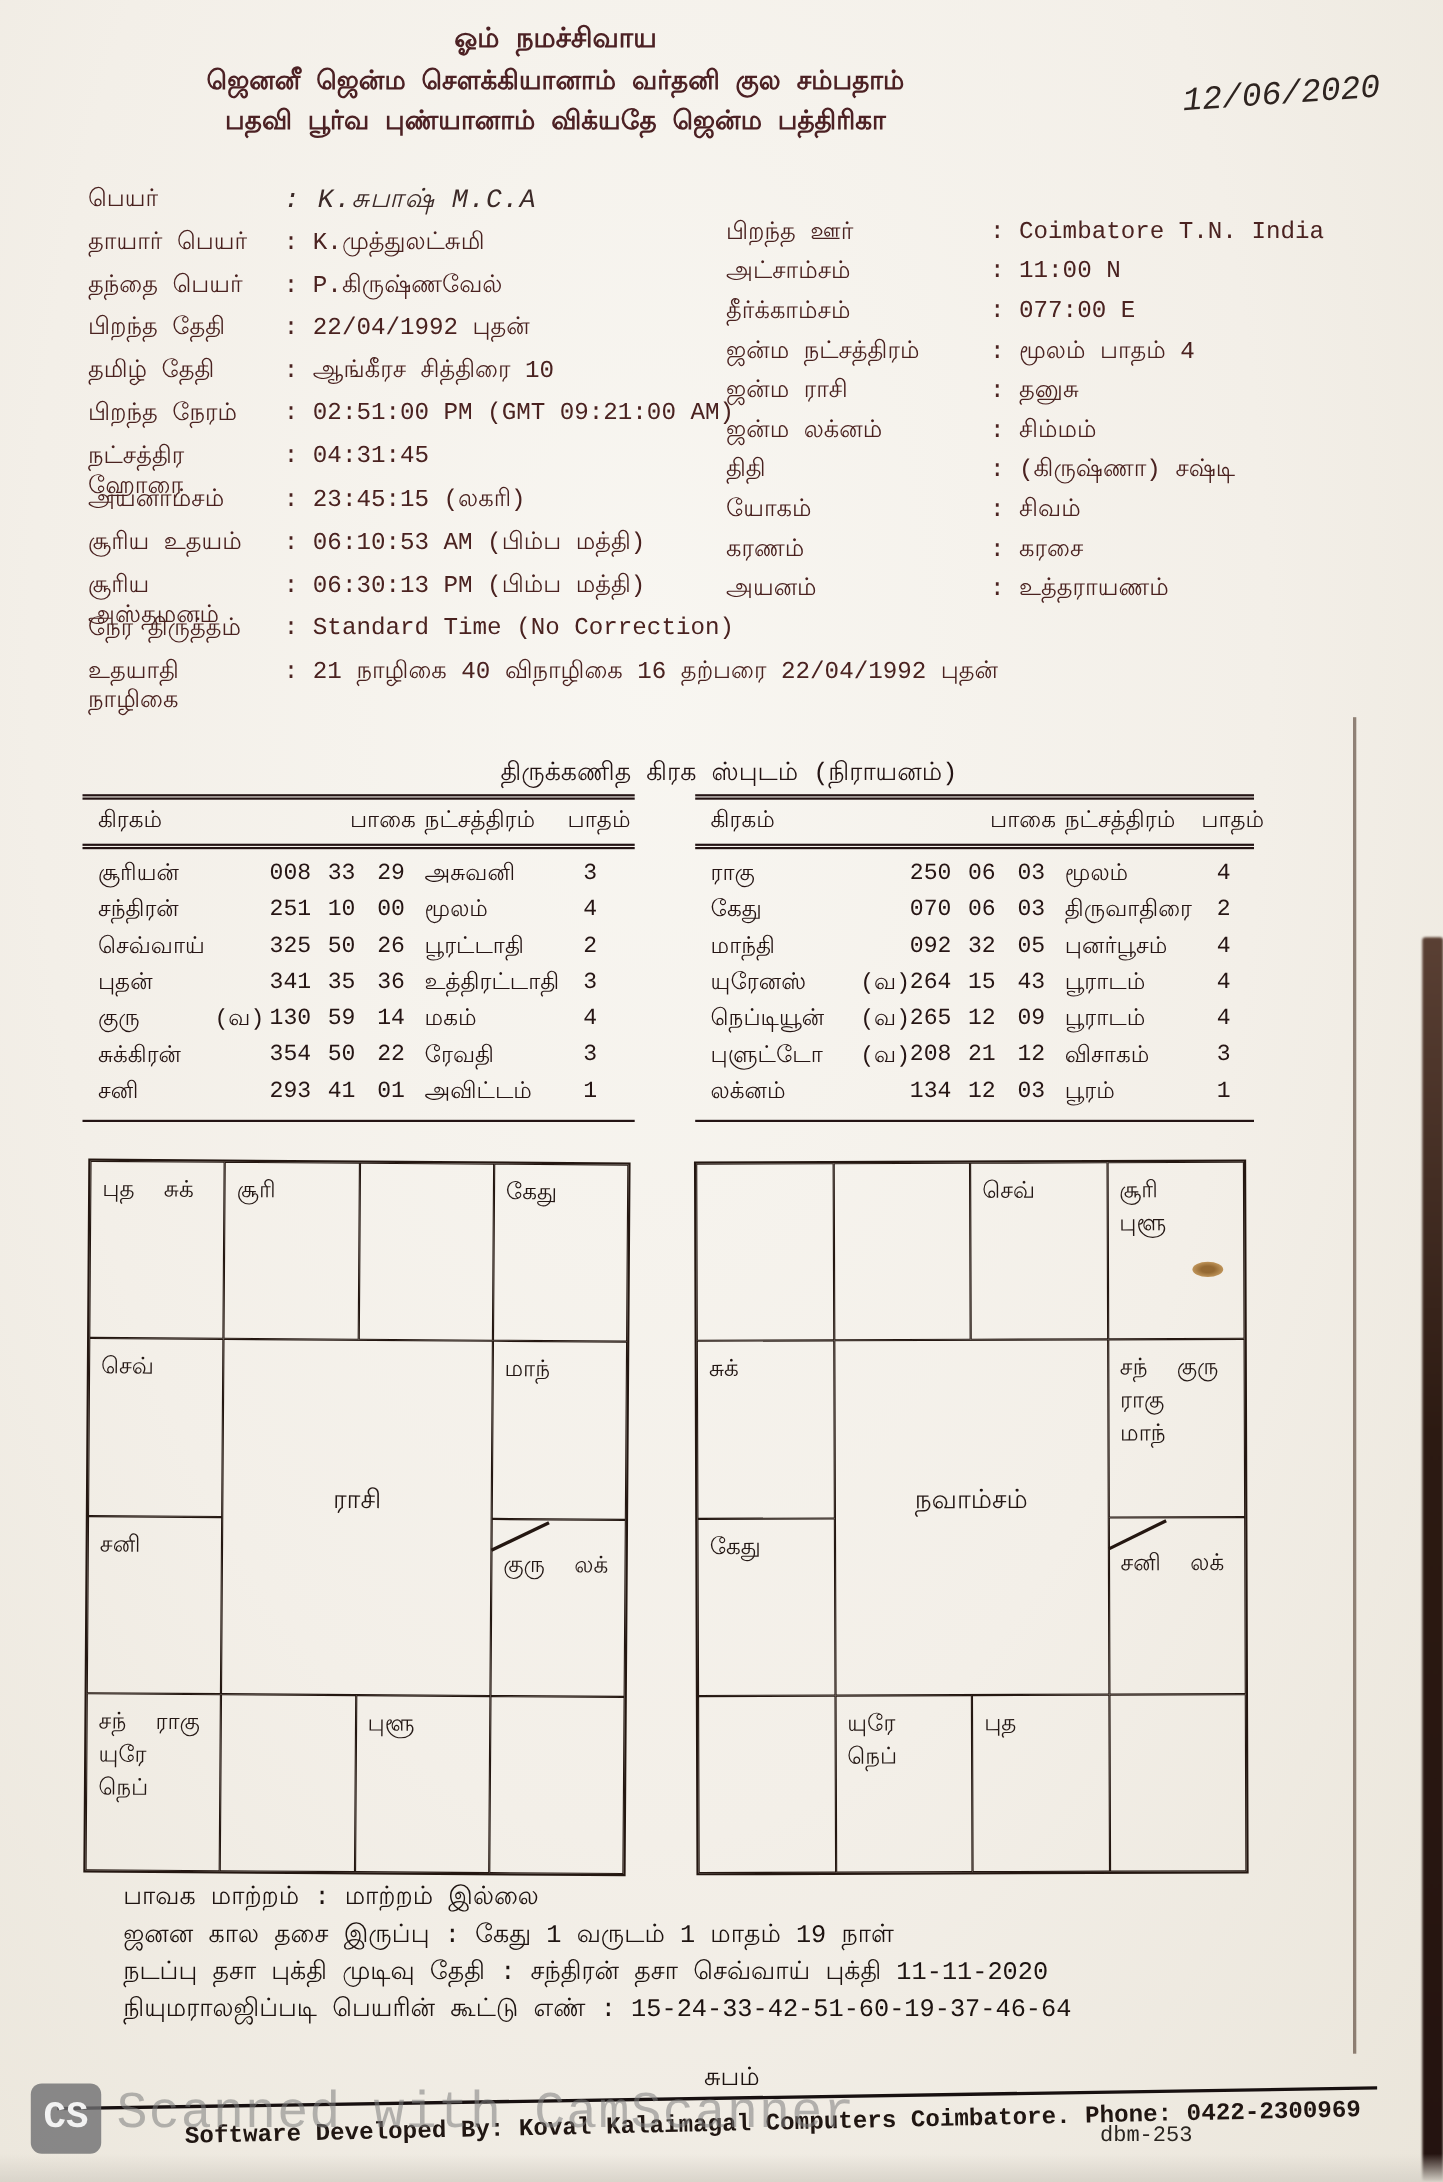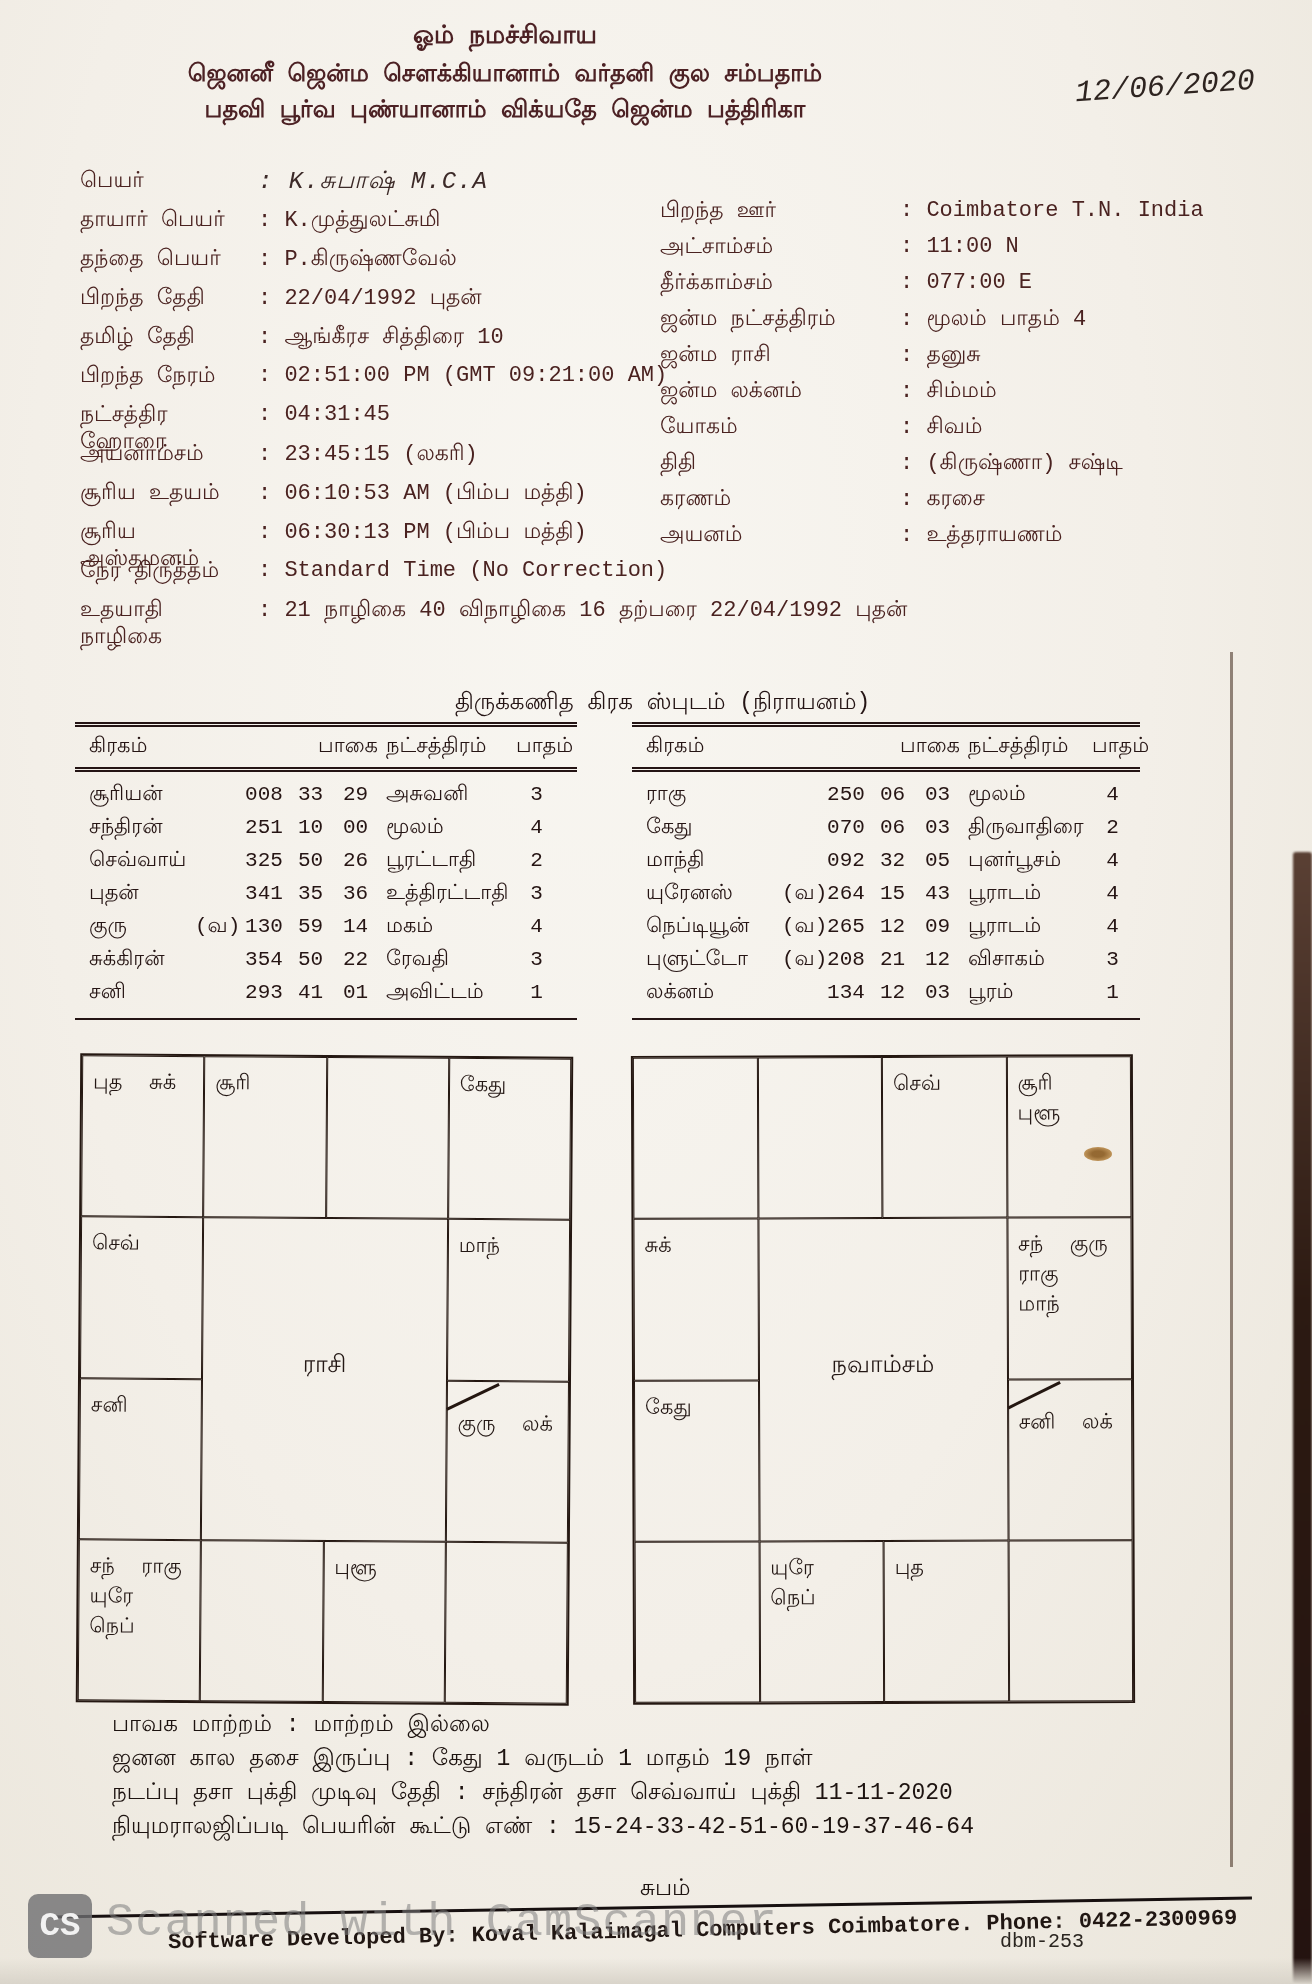--- a/index.html
+++ b/index.html
@@ -170,26 +170,26 @@
       </div>
     <div class="drow">
         <span class="dlabel">ஜன்ம ராசி</span>
         <span class="dval">தனுசு</span>
       </div>
     <div class="drow">
         <span class="dlabel">ஜன்ம லக்னம்</span>
         <span class="dval">சிம்மம்</span>
       </div>
     <div class="drow">
+        <span class="dlabel">திதி</span>
+        <span class="dval">(கிருஷ்ணா) சஷ்டி</span>
+      </div>
+    <div class="drow">
         <span class="dlabel">யோகம்</span>
         <span class="dval">சிவம்</span>
-      </div>
-    <div class="drow">
-        <span class="dlabel">திதி</span>
-        <span class="dval">(கிருஷ்ணா) சஷ்டி</span>
       </div>
     <div class="drow">
         <span class="dlabel">கரணம்</span>
         <span class="dval">கரசை</span>
       </div>
     <div class="drow">
         <span class="dlabel">அயனம்</span>
         <span class="dval">உத்தராயணம்</span>
       </div>
   </div>

